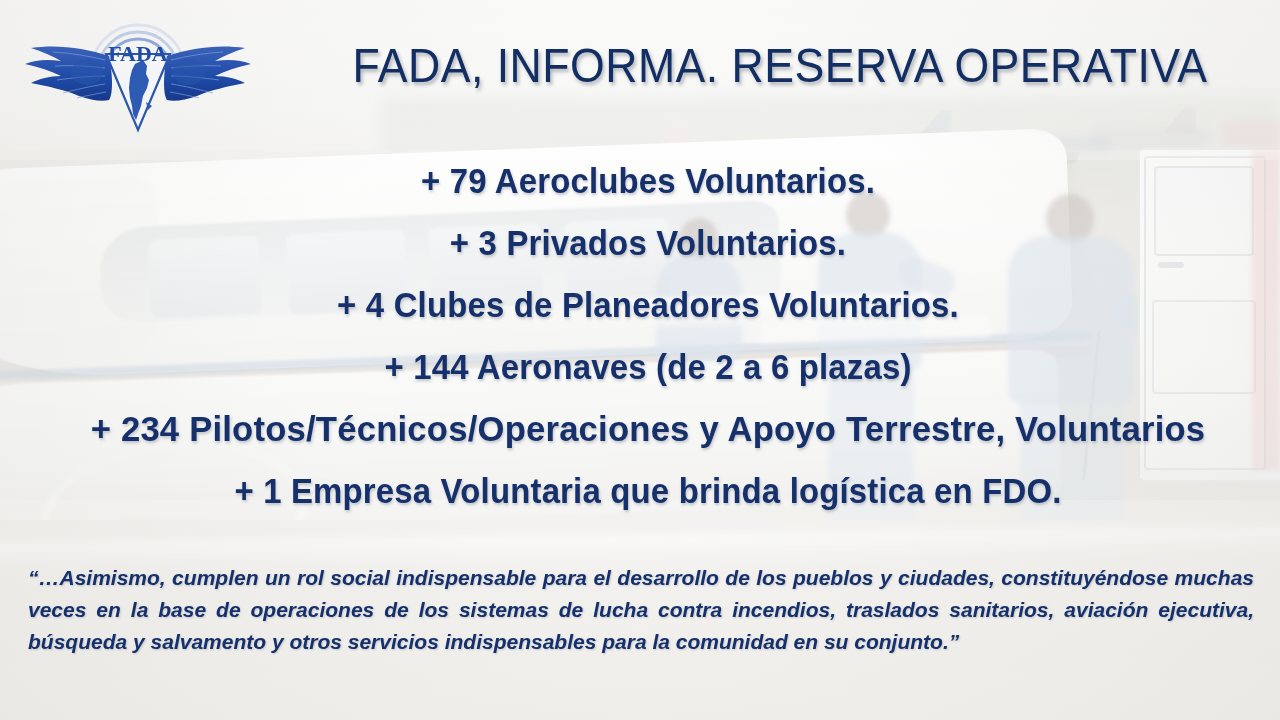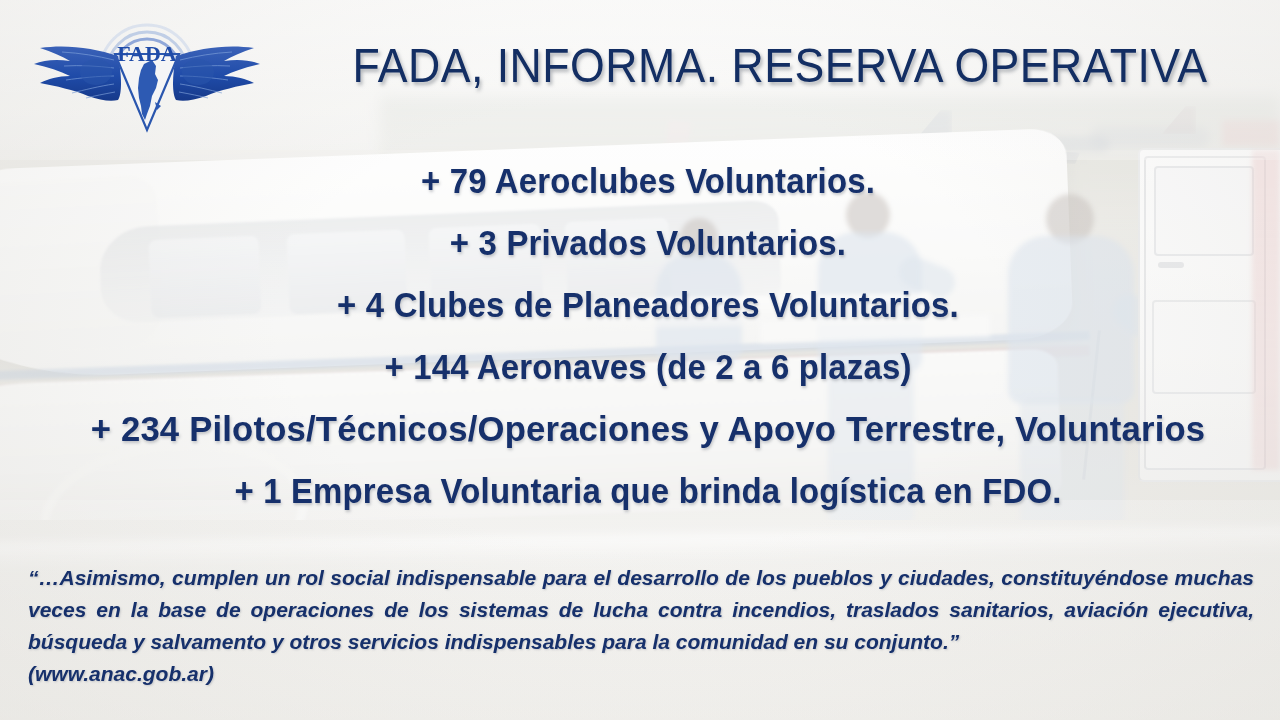--- a/index.html
+++ b/index.html
@@ -245,21 +245,21 @@
   .bg-vignette {
     position: absolute; inset: 0;
     background: radial-gradient(ellipse at 50% 45%, rgba(255,255,255,0.0) 40%, rgba(210,208,202,0.30) 100%);
   }
 
   
   .content { position: absolute; inset: 0; }
 
   
   .logo {
-    position: absolute; left: 22px; top: 14px; width: 250px; height: 120px;
+    position: absolute; left: 13px; top: 14px; width: 250px; height: 120px;
   }
   .logo svg { display: block; width: 250px; height: 120px; }
 
   
   .title {
     position: absolute; left: 300px; top: 38px; width: 960px;
     text-align: center;
     font-family: "Liberation Sans", sans-serif;
     font-size: 48px;
     font-weight: 400;
@@ -459,17 +459,16 @@
       <div class="line">+ 3 Privados Voluntarios.</div>
       <div class="line">+ 4 Clubes de Planeadores Voluntarios.</div>
       <div class="line">+ 144 Aeronaves (de 2 a 6 plazas)</div>
       <div class="line wide">+ 234 Pilotos/Técnicos/Operaciones y Apoyo Terrestre, Voluntarios</div>
       <div class="line">+ 1 Empresa Voluntaria que brinda logística en FDO.</div>
     </div>
 
 
     <div class="quote">
       <span>“…Asimismo, cumplen un rol social indispensable para el desarrollo de los pueblos y ciudades, constituyéndose muchas veces en la base de operaciones de los sistemas de lucha contra incendios, traslados sanitarios, aviación ejecutiva, búsqueda y salvamento y otros servicios indispensables para la comunidad en su conjunto.”</span>
-      <span class="src">(www.anac.gob.ar)</span>
     </div>
 
   </div>
 </div>
 
 </body></html>

